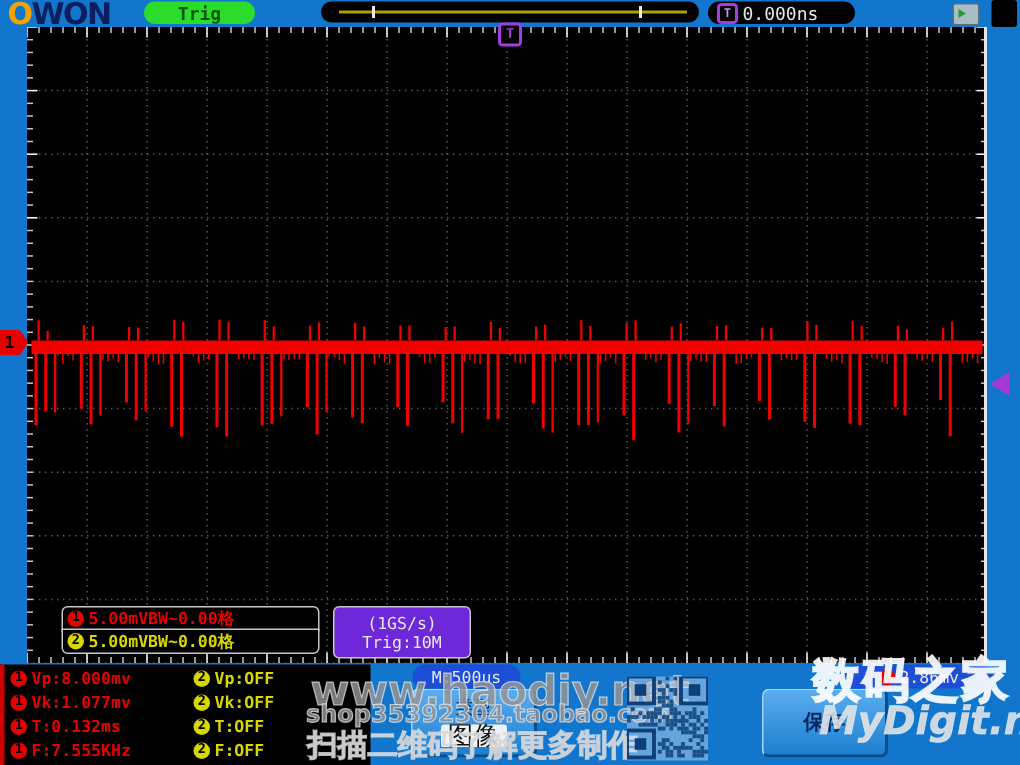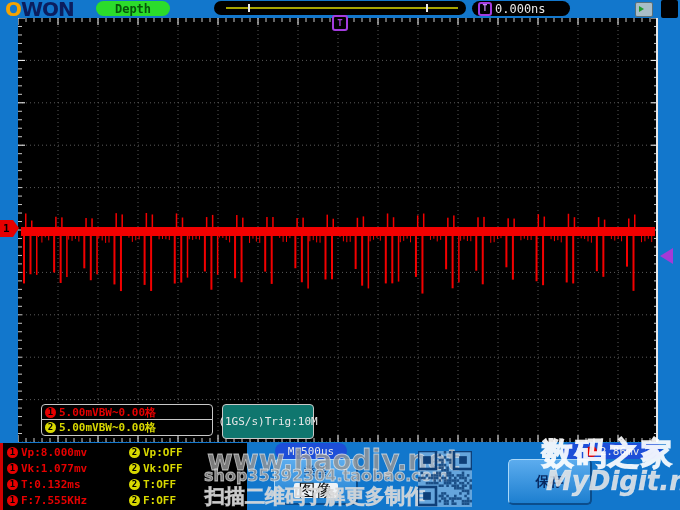--- a/index.html
+++ b/index.html
@@ -38,22 +38,22 @@
               clip-path:polygon(0 0,13px 0,19px 8px,13px 17px,0 17px);color:#000;font-size:11px;
               font-weight:bold;display:flex;align-items:center;padding-left:3px;box-sizing:border-box;z-index:6;}
   #trig-arrow{position:absolute;left:660px;top:248px;width:0;height:0;z-index:6;
               border-top:8px solid transparent;border-bottom:8px solid transparent;border-right:13px solid #a53ad6;}
   
   .scale-box{position:absolute;left:23px;width:172px;height:17px;background:#000;border:1px solid #c8c8c8;
              display:flex;align-items:center;gap:3px;padding-left:3px;box-sizing:border-box;z-index:5;}
   #scale1{top:386px;border-radius:4px 4px 0 0;color:#e60000;}
   #scale2{top:402px;border-radius:0 0 4px 4px;color:#d8d800;margin-top:-1px;}
   .scale-box .txt{font-size:11px;font-weight:bold;}
-  .acq-box{position:absolute;left:204px;top:386px;width:90px;height:33px;background:#0f766e;border:1px solid #c8c8c8;
-           border-radius:4px;color:#e8e8e8;font-size:11px;display:flex;flex-direction:row;
+  .acq-box{position:absolute;left:204px;top:386px;width:90px;height:33px;background:#6d28d9;border:1px solid #c8c8c8;
+           border-radius:4px;color:#e8e8e8;font-size:11px;display:flex;flex-direction:column;
            align-items:center;justify-content:center;z-index:5;}
   .badge{width:11px;height:11px;border-radius:50%;font-size:9px;font-weight:bold;color:#000;
          display:inline-flex;align-items:center;justify-content:center;flex:0 0 11px;line-height:1;}
   .badge.r{background:#e60000;}
   .badge.y{background:#d8d800;}
   
   #bottombar{position:absolute;left:0;top:443px;width:680px;height:67px;background:#1277cc;}
   #meas-panel{position:absolute;left:0;top:0;width:247px;height:67px;background:#000;
               border-left:3px solid #d00000;box-sizing:border-box;}
   .mrow{position:absolute;display:flex;align-items:center;gap:3px;font-size:11px;font-weight:bold;}
@@ -90,21 +90,21 @@
 </style>
 </head>
 <body>
 
 <div id="stage">
 
   <div id="topbar">
     <div class="logo">
       <span class="o">O</span><span class="rest">WON</span>
     </div>
-    <div class="trig-pill">Depth</div>
+    <div class="trig-pill">Trig</div>
     <div class="trigbar">
       <div class="yline"></div>
       <div class="tick" style="left:34px"></div>
       <div class="tick" style="left:212px"></div>
     </div>
     <div class="time-pill">
       <span class="t-icon">T</span>
       <span class="txt">0.000ns</span>
     </div>
     <div class="usb-icon"></div>

